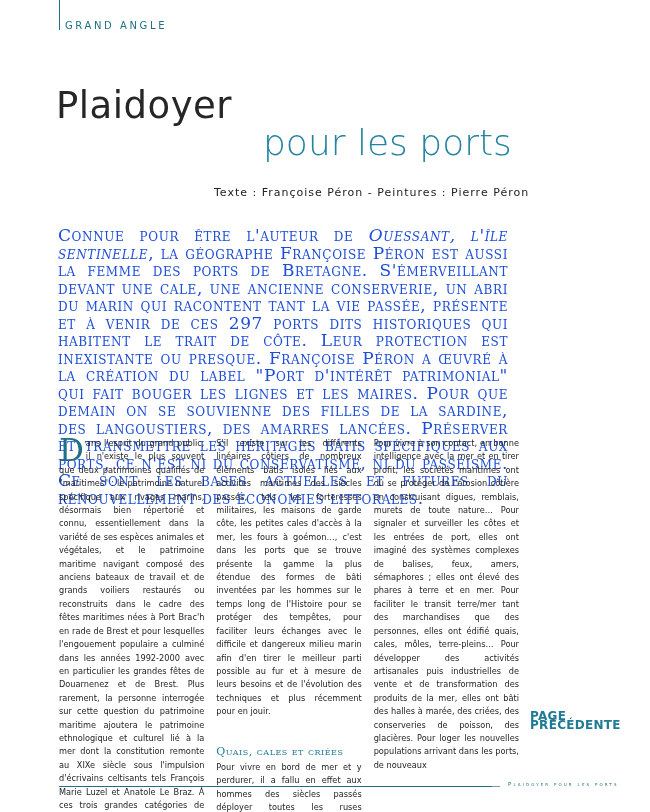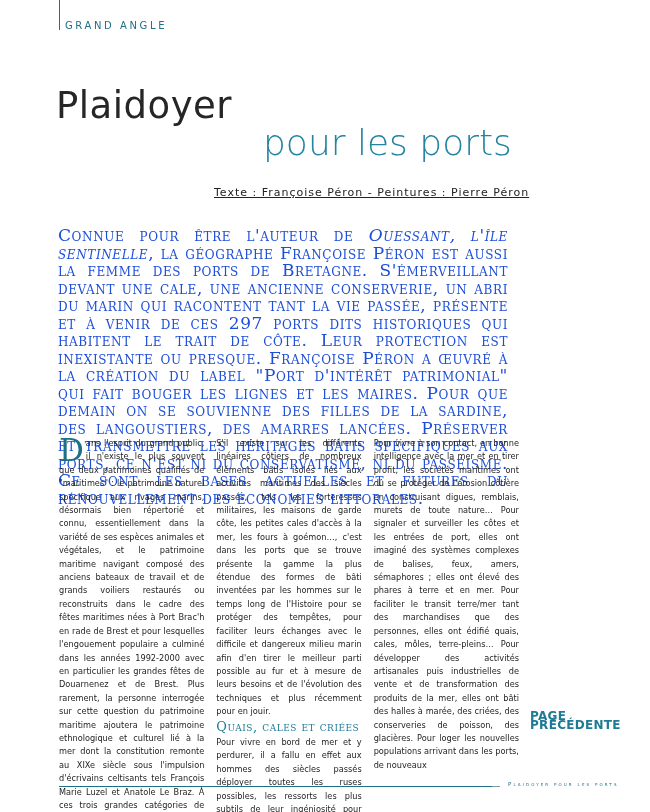--- a/index.html
+++ b/index.html
@@ -1,28 +1,28 @@
 <!DOCTYPE html>
 <html><head>
   <meta charset="utf-8">
   <style>
     html, body { margin: 0; padding: 0; background: #ffffff; }
     body { width: 650px; height: 812px; position: relative; overflow: hidden; font-family: "Liberation Sans", sans-serif; color: #1d1d1d; }
     .rule-top { position: absolute; left: 59px; top: 0; width: 1px; height: 30px; background: #1f6f86; }
     .section-label { position: absolute; left: 65px; top: 20px; font-size: 10px; letter-spacing: 2.6px; color: #1f6f86; font-family: "DejaVu Sans", sans-serif; }
     .title-main { position: absolute; left: 56px; top: 62px; font-family: "DejaVu Sans", sans-serif; font-size: 37px; font-weight: normal; color: #262626; letter-spacing: 0.5px; line-height: 1; }
     .title-sub { position: absolute; left: 238px; top: 125px; font-family: "DejaVu Sans", sans-serif; font-size: 36px; color: #2383a0; line-height: 1; letter-spacing: 0px; font-weight: 300; margin-left: 25px; }
-    .byline { position: absolute; left: 214px; top: 186px; font-size: 11px; letter-spacing: 1px; color: #222; font-family: "DejaVu Sans", sans-serif; text-decoration: underline; }
+    .byline { position: absolute; left: 214px; top: 186px; font-size: 11px; letter-spacing: 1px; color: #222; font-family: "DejaVu Sans", sans-serif; }
     .chapeau { position: absolute; left: 58px; top: 227px; width: 450px; font-family: "DejaVu Serif", serif; font-variant: small-caps; font-size: 17px; line-height: 17.5px; color: #1d4ed8; text-align: justify; letter-spacing: 0.6px; }
     .chapeau i { font-style: italic; }
     .cols { position: absolute; left: 59px; top: 437px; width: 460px; height: 330px; display: flex; gap: 12px; }
     .col { width: 146px; font-family: "DejaVu Sans", sans-serif; font-size: 8.2px; line-height: 13.4px; color: #242424; text-align: justify; }
     .col p { margin: 0; }
     .dropcap { float: left; font-family: "DejaVu Serif", serif; font-size: 31px; line-height: 24px; color: #1f6f86; margin: 1px 2px 0 0; }
-    .subhead { font-family: "DejaVu Serif", serif; font-variant: small-caps; font-size: 13px; color: #1f7a96; margin: 1px 0 3px 0; letter-spacing: 0.5px; }
+    .subhead { font-family: "DejaVu Serif", serif; font-variant: small-caps; font-size: 11px; color: #1f7a96; margin: 26px 0 3px 0; letter-spacing: 0.5px; }
     .caption { position: absolute; left: 530px; top: 712px; width: 118px; font-family: "DejaVu Sans", sans-serif; font-size: 12px; line-height: 9.2px; color: #333; }
     .caption-title { color: #1f7a96; font-weight: bold; letter-spacing: 0.3px; }
     .rule-bottom { position: absolute; left: 59px; top: 786px; width: 434px; height: 1px; background: #1f6f86; }
     .rule-bottom-tick { position: absolute; left: 492px; top: 786px; width: 8px; height: 1px; background: #7a9da8; }
     .footer-label { position: absolute; left: 508px; top: 781px; font-size: 5.5px; letter-spacing: 2.1px; color: #1f6f86; font-family: "DejaVu Sans", sans-serif; }
   </style>
 </head>
 <body>
 
 <div class="rule-top"></div>

